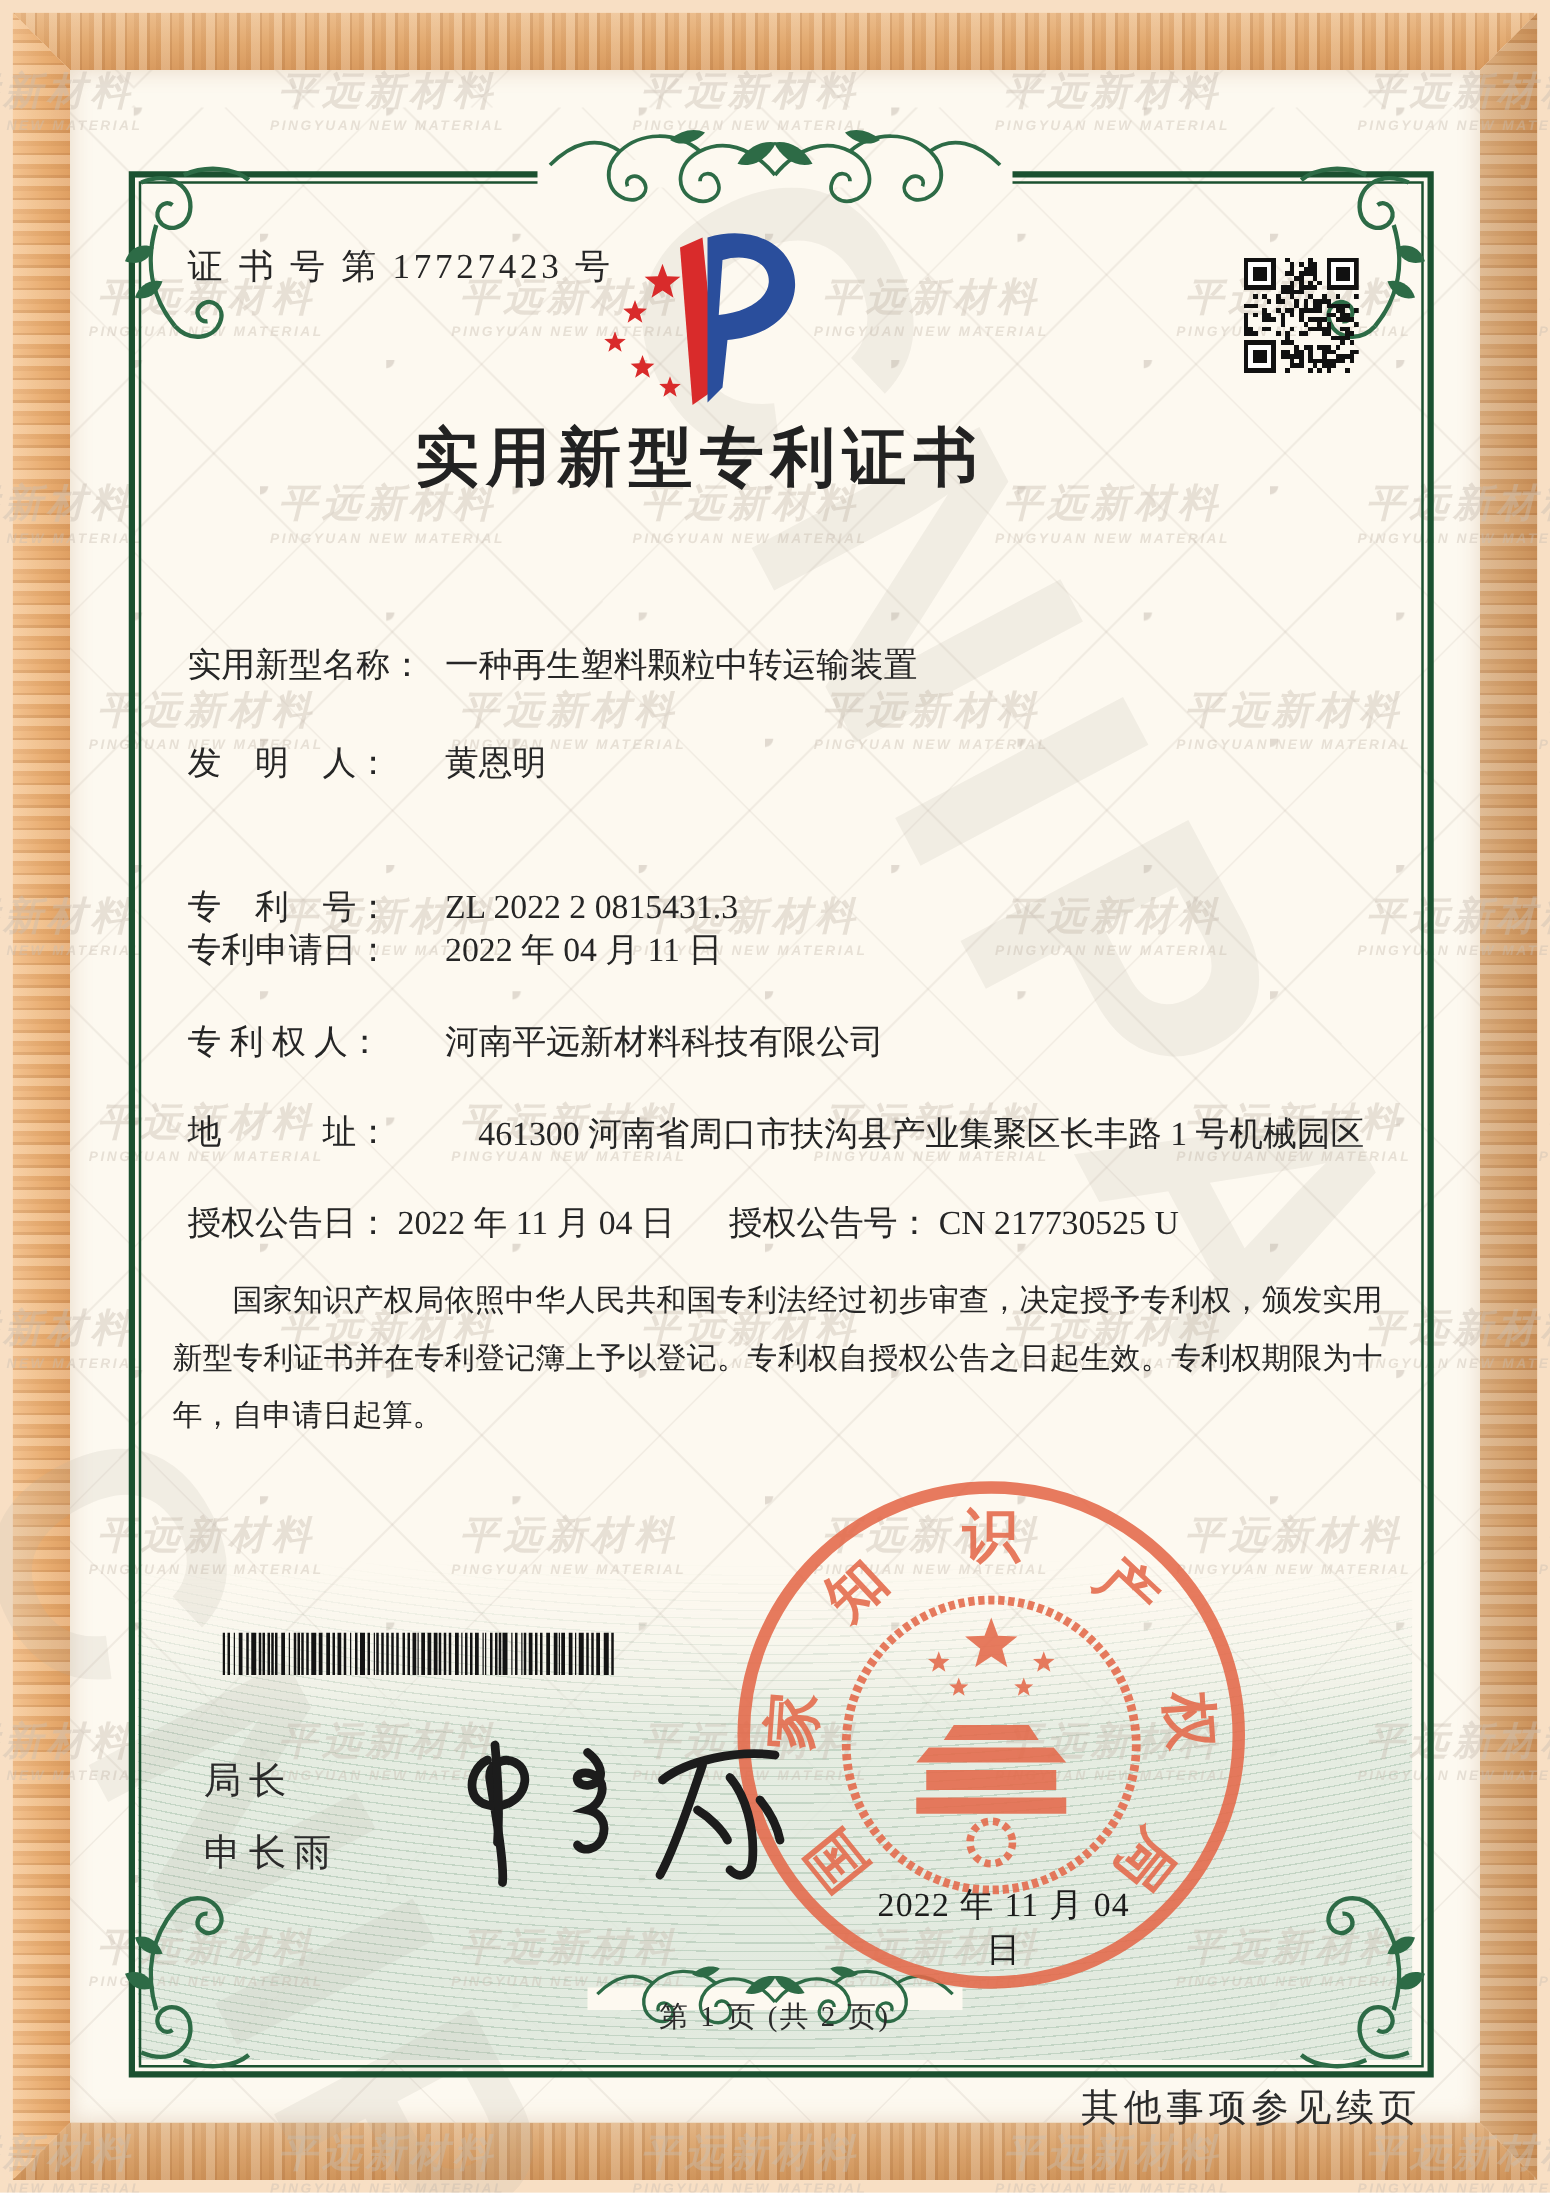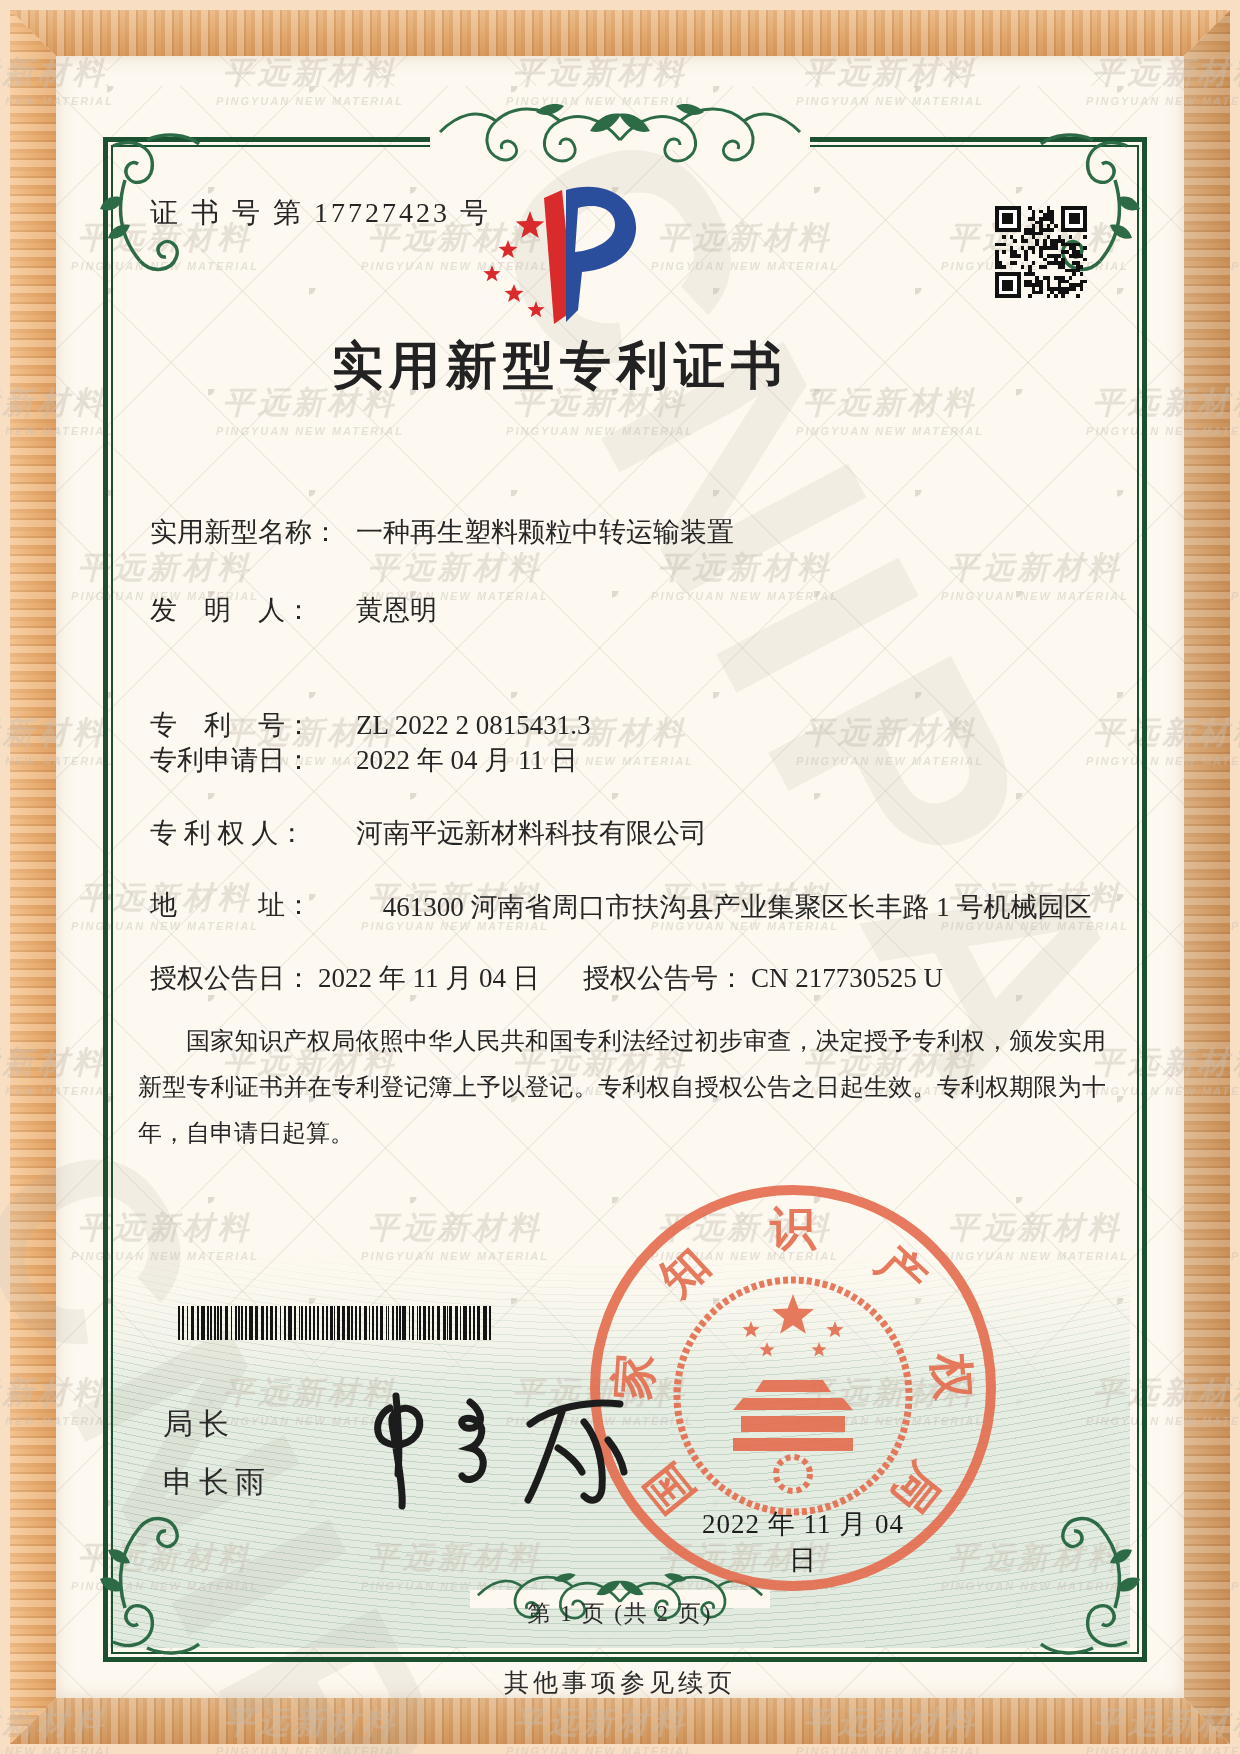--- a/index.html
+++ b/index.html
@@ -58,21 +58,21 @@
   .frow{position:absolute;left:150px;font-size:27px;color:#262626;}
   .flabel{display:inline-block;min-width:198px;}
   .fvalue{margin-left:8px;text-align:center;}
   .addr .fvalue{display:inline-block;width:762px;vertical-align:top;line-height:40px;}
   .grantrow span.pair2{position:absolute;left:433px;white-space:nowrap;}
   .paras{position:absolute;left:138px;top:1018px;width:968px;font-size:24px;line-height:46px;color:#262626;text-align:justify;}
   .paras p{margin:0;text-indent:2em;}
   .director{position:absolute;left:163px;font-size:30px;color:#2b2b2b;font-family:"Liberation Sans","DejaVu Sans",sans-serif;letter-spacing:6px;}
   .sealdate{position:absolute;left:688px;top:1506px;width:230px;font-size:27px;color:#1d1d1d;text-align:center;letter-spacing:1px;z-index:9;}
   .pagefoot{position:absolute;left:103px;width:1034px;top:1598px;text-align:center;font-size:23px;color:#2b2b2b;letter-spacing:2px;}
-  .contnote{position:absolute;left:103px;width:1034px;top:1666px;text-align:center;font-size:25px;color:#2b2b2b;letter-spacing:4px;}
+  .contnote{position:absolute;left:103px;width:1034px;top:1666px;text-align:right;font-size:30px;color:#2b2b2b;letter-spacing:4px;}
   .z7{z-index:7;}
 </style>
 </head>
 <body>
 
 <div class="frame-edge"></div>
 <div class="wood wood-top"></div>
 <div class="wood wood-bottom"></div>
 <div class="wood vert wood-left"></div>
 <div class="wood vert wood-right"></div>

